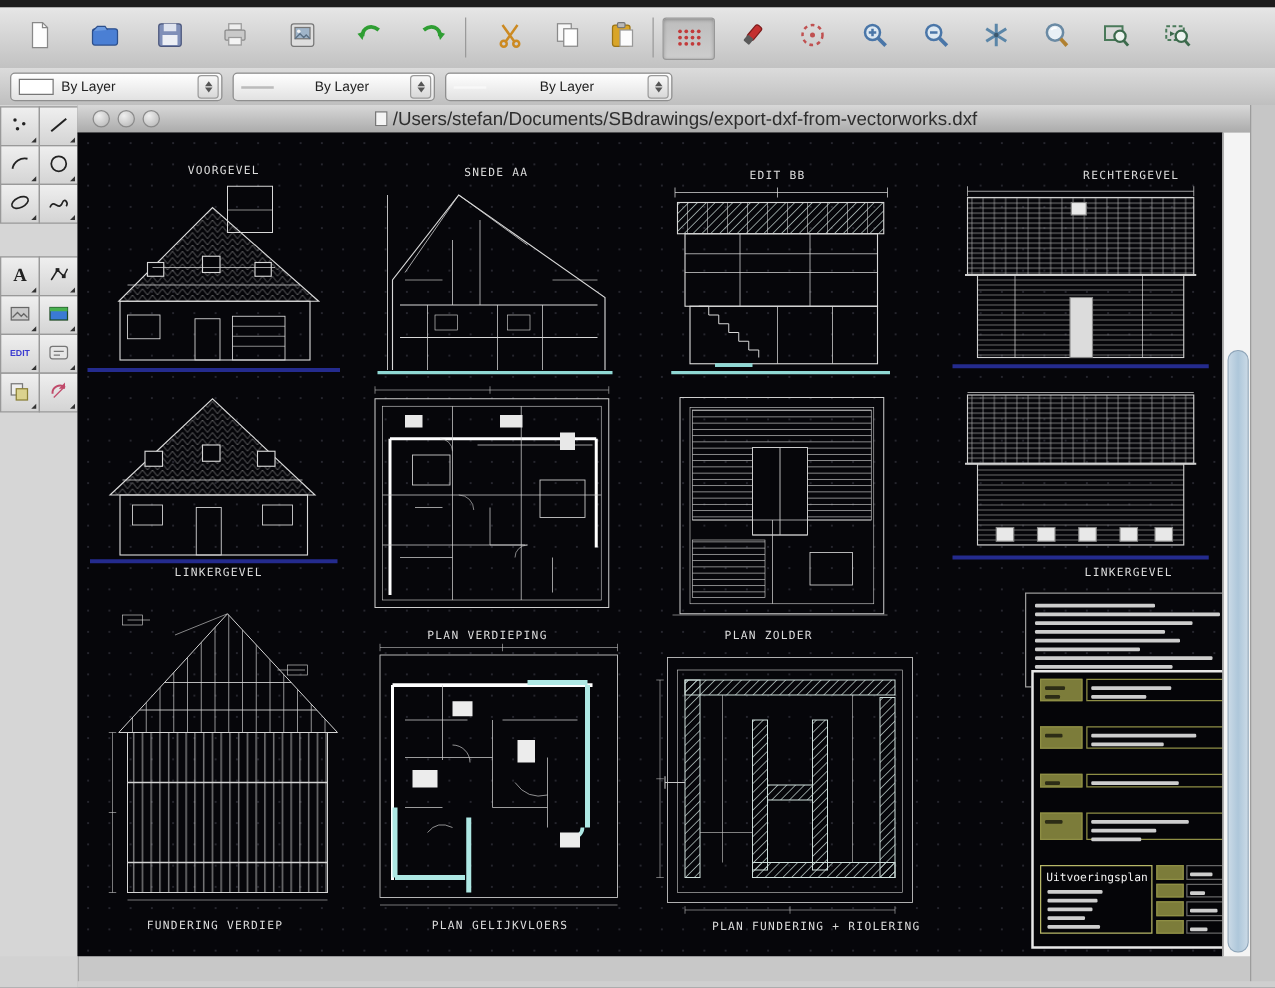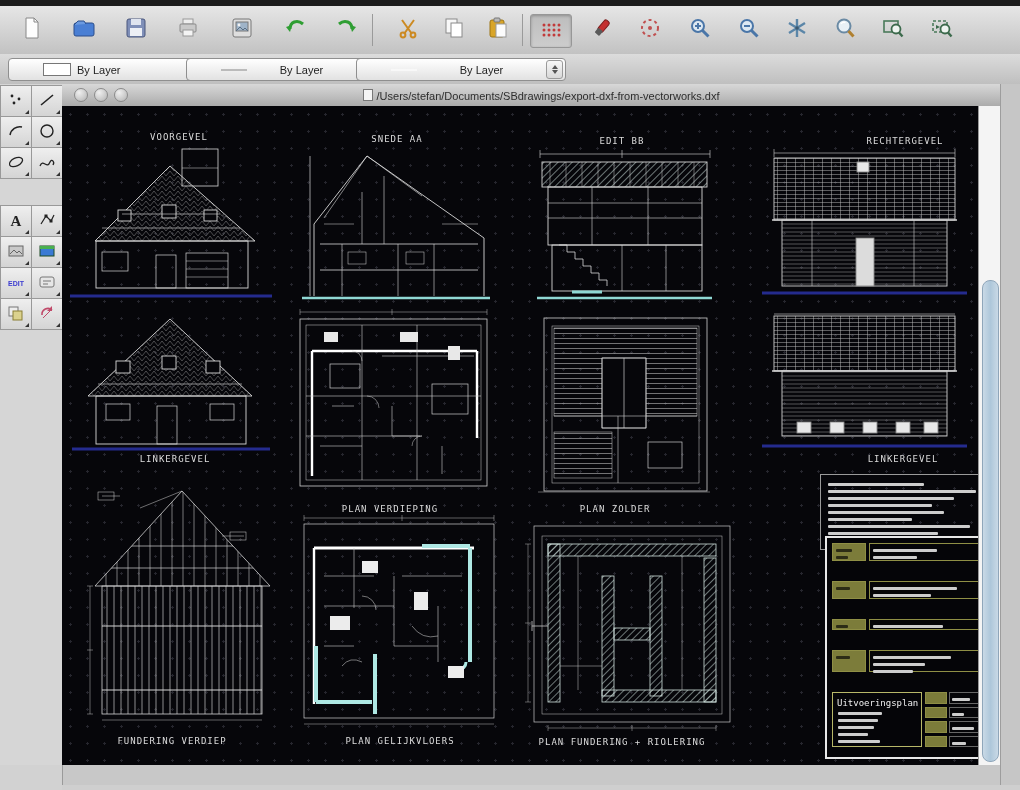--- a/index.html
+++ b/index.html
@@ -13,21 +13,21 @@
     background:linear-gradient(#e6e6e6,#c2c2c2);border-bottom:1px solid #8a8a8a;}
   .tbicon{position:absolute;top:8px;width:32px;height:32px;display:flex;align-items:center;justify-content:center;}
   .tbicon svg{width:24px;height:24px;}
   .tbsep{position:absolute;top:8px;width:1px;height:32px;background:#9a9a9a;}
   .pressed{background:linear-gradient(#bdbdbd,#cdcdcd);border:1px solid #979797;border-radius:3px;box-shadow:inset 0 1px 3px rgba(0,0,0,.25);}
 
   
   .ddbar{position:absolute;left:0;top:54px;width:1020px;height:30px;
     background:linear-gradient(#dcdcdc,#bfbfbf);border-bottom:1px solid #909090;}
   .dropdown{position:absolute;top:4px;height:21px;background:linear-gradient(#ffffff,#e2e2e2);
-    border:1px solid #8f8f8f;border-radius:4px;display:flex;align-items:center;font-size:11px;color:#222;padding-left:28px;}
+    border:1px solid #8f8f8f;border-radius:4px;display:flex;align-items:center;font-size:11px;color:#222;}
   .dd-swatch{width:26px;height:11px;margin:0 6px 0 6px;border:1px solid #777;background:#fff;}
   .dd-line{width:26px;height:2px;margin:0 6px;background:#bbb;}
   .dd-line.white{background:#f8f8f8;}
   .dd-label{flex:1;text-align:left;}
   .dd-label.center{text-align:center;}
   .dd-stepper{width:15px;height:17px;margin:0 2px 0 6px;border:1px solid #9a9a9a;border-radius:3px;
     background:linear-gradient(#f8f8f8,#d8d8d8);display:flex;flex-direction:column;align-items:center;justify-content:center;gap:1px;}
   .dd-stepper i{display:block;width:0;height:0;border-left:3px solid transparent;border-right:3px solid transparent;}
   .dd-stepper .up{border-bottom:4px solid #555;}
   .dd-stepper .dn{border-top:4px solid #555;}
@@ -40,21 +40,21 @@
     border-left:4px solid transparent;border-bottom:4px solid #333;}
   .pbtn svg{width:20px;height:20px;}
   .edit-txt{font-size:7px;font-weight:bold;color:#3a3ad0;letter-spacing:0;}
 
   
   .titlebar{position:absolute;left:62px;top:84px;width:958px;height:22px;
     background:linear-gradient(#d8d8d8,#ababab);border-bottom:1px solid #7d7d7d;display:flex;align-items:center;}
   .tlight{width:12px;height:12px;border-radius:50%;margin-left:6px;
     background:radial-gradient(circle at 35% 30%,#efefef,#b2b2b2);border:1px solid #8b8b8b;}
   .tlight:first-child{margin-left:12px;}
-  .wtitle{position:absolute;left:0;right:0;text-align:center;font-size:11px;color:#2e2e2e;white-space:nowrap;}
+  .wtitle{position:absolute;left:0;right:0;text-align:center;font-size:15px;color:#2e2e2e;white-space:nowrap;}
   .docicon{display:inline-block;width:8px;height:10px;background:#f4f4f4;border:1px solid #777;vertical-align:-1px;margin-right:4px;}
 
   
   .canvas{position:absolute;left:62px;top:106px;width:916px;height:659px;background:#06060a;
     background-image:radial-gradient(circle,#26262e 1px,rgba(0,0,0,0) 1.2px);background-size:17px 17px;overflow:hidden;text-align:center;}
   .dlabel{position:absolute;transform:translateX(-50%);font-family:"DejaVu Sans Mono",monospace;
     font-size:9px;letter-spacing:1px;color:#dcdcdc;white-space:nowrap;}
 
   
   .notes{position:absolute;left:758px;top:368px;width:168px;height:76px;border:1px solid #9a9a9a;padding:4px 5px;box-sizing:border-box;}
@@ -553,21 +553,21 @@
     <div class="dlabel" style="left:117px;top:26px">VOORGEVEL</div>
     <div class="dlabel" style="left:335px;top:28px">SNEDE AA</div>
     <div class="dlabel" style="left:560px;top:30px">EDIT BB</div>
     <div class="dlabel" style="left:843px;top:30px">RECHTERGEVEL</div>
     <div class="dlabel" style="left:113px;top:348px">LINKERGEVEL</div>
     <div class="dlabel" style="left:328px;top:398px">PLAN VERDIEPING</div>
     <div class="dlabel" style="left:553px;top:398px">PLAN ZOLDER</div>
     <div class="dlabel" style="left:841px;top:348px">LINKERGEVEL</div>
     <div class="dlabel" style="left:110px;top:630px">FUNDERING VERDIEP</div>
     <div class="dlabel" style="left:338px;top:630px">PLAN GELIJKVLOERS</div>
-    <div class="dlabel" style="left:560px;top:631px">PLAN FUNDERING + RIOLERING</div>
+    <div class="dlabel" style="left:591px;top:631px">PLAN FUNDERING + RIOLERING</div>
 
     <div class="notes">
         <i style="width: 96px;"></i>
         <i style="width: 148px;"></i>
         <i style="width: 126px;"></i>
         <i style="width: 104px;"></i>
         <i style="width: 116px;"></i>
         <i style="width: 84px;"></i>
         <i style="width: 142px;"></i>
         <i style="width: 110px;"></i>

